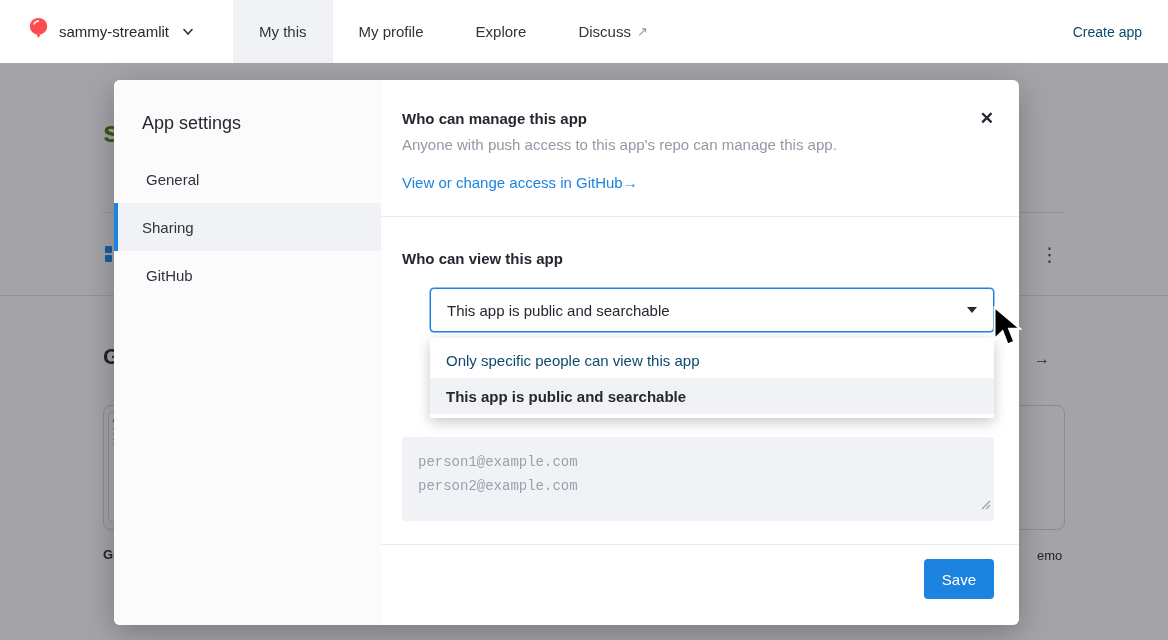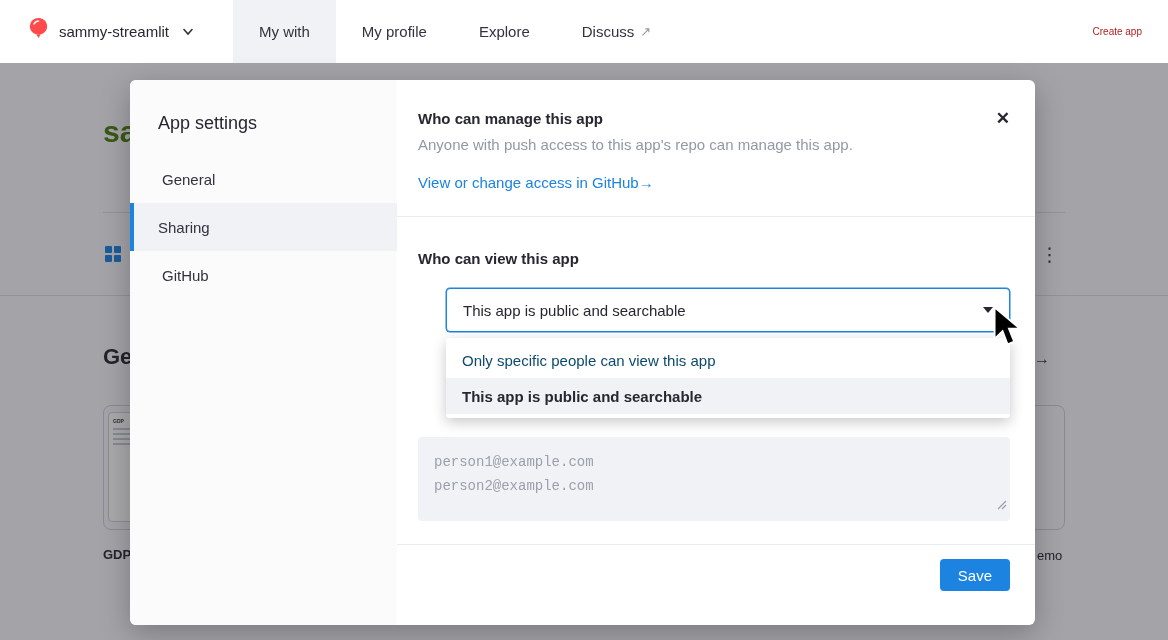--- a/index.html
+++ b/index.html
@@ -10,21 +10,21 @@
   
   .navbar { position:absolute; top:0; left:0; width:1168px; height:63px;
     background:#ffffff; display:flex; align-items:stretch; z-index:10; }
   .brand { display:flex; align-items:center; gap:10px; padding:0 26px 0 28px; cursor:pointer; }
   .brand-name { font-size:15px; color:#262730; }
   .chev-down { width:10px; height:10px; margin-left:4px; }
   .nav-tabs { display:flex; align-items:stretch; margin-left:14px; }
   .nav-tab { display:flex; align-items:center; padding:0 26px; font-size:15px; color:#31333f; cursor:pointer; }
   .nav-tab.active { background:#f0f2f6; }
   .ext-arrow { color:#9298a5; font-size:13px; margin-left:6px; }
-  .create-app { margin-left:auto; display:flex; align-items:center; padding:0 26px; font-size:10px; color:#b91c1c; cursor:pointer; }
+  .create-app { margin-left:auto; display:flex; align-items:center; padding:0 26px; font-size:14px; color:#0c4a6e; cursor:pointer; }
 
   
   .page { position:absolute; top:63px; left:0; width:1168px; height:577px; background:#f5f6f8; z-index:1; }
   .bg-heading { position:absolute; left:103px; top:52px; font-size:30px; font-weight:700; color:#4d7c0f; }
   .bg-line1 { position:absolute; left:103px; top:149px; width:962px; height:1px; background:#d8dce4; }
   .bg-line2 { position:absolute; left:0; top:232px; width:1168px; height:1px; background:#d8dce4; }
   .grid-icon { position:absolute; left:105px; top:183px; width:16px; height:16px;
     display:grid; grid-template-columns:7px 7px; grid-template-rows:7px 7px; gap:2px; }
   .grid-icon span { background:#1c83e1; border-radius:1px; }
   .kebab { position:absolute; left:1040px; top:180px; font-size:19px; color:#31333f; letter-spacing:0; }
@@ -36,21 +36,21 @@
     background:#ffffff; border:1px solid #d0d4dc; border-radius:4px; padding:5px 4px; }
   .bg-thumb-label { font-size:5px; font-weight:700; color:#31333f; margin-bottom:4px; }
   .bg-thumb .bar { height:2px; background:#c6cbd5; margin:3px 0; }
   .bg-card-title { position:absolute; left:103px; top:484px; font-size:13px; font-weight:700; color:#262730; }
   .bg-card-title-right { position:absolute; left:1037px; top:485px; font-size:13px; color:#262730; }
 
   .overlay { position:absolute; top:63px; left:0; width:1168px; height:577px;
     background:rgba(28,30,38,0.38); z-index:5; }
 
   
-  .modal { position:absolute; left:130px; top:80px; width:905px; height:545px;
+  .modal { position:absolute; left:114px; top:80px; width:905px; height:545px;
     background:#ffffff; border-radius:6px; overflow:hidden; display:flex; z-index:20;
     box-shadow:0 8px 30px rgba(0,0,0,0.25); }
   .modal-sidebar { width:267px; background:#fbfbfc; flex-shrink:0; padding-top:33px; }
   .modal-sidebar-title { font-size:18px; color:#262730; padding-left:28px; }
   .modal-menu { margin-top:21px; }
   .modal-menu-item { height:48px; display:flex; align-items:center; padding-left:28px;
     font-size:15px; color:#31333f; cursor:pointer; border-left:4px solid transparent; }
   .modal-menu-item.active { background:#f0f2f6; border-left-color:#1c83e1; padding-left:24px; }
 
   .modal-content { flex:1; position:relative; }
@@ -76,21 +76,21 @@
   .dropdown-option { height:36px; display:flex; align-items:center; padding:0 16px; font-size:15px;
     color:#0c4a6e; cursor:pointer; }
   .dropdown-option.selected { color:#262730; font-weight:700; background:#f0f2f6; }
 
   .email-area { margin-top:105px; height:84px; background:#f0f2f6; border-radius:4px;
     padding:13px 16px; position:relative; cursor:text;
     font-family:"Liberation Mono","DejaVu Sans Mono",monospace; font-size:14px; line-height:24px; color:#9aa0ad; }
   .resize-handle { position:absolute; right:3px; bottom:3px; cursor:nwse-resize; }
 
   .modal-footer { display:flex; justify-content:flex-end; padding:14px 25px; }
-  .save-btn { height:32px; padding:0 18px; background:#1c83e1; color:#ffffff; border:none;
+  .save-btn { height:40px; padding:0 18px; background:#1c83e1; color:#ffffff; border:none;
     border-radius:4px; font-size:15px; font-family:inherit; cursor:pointer; }
 
   .cursor { position:absolute; left:992px; top:306px; z-index:40; pointer-events:none; }
 </style>
 </head>
 <body>
 
 <div class="navbar">
   <div class="brand">
     <span>
@@ -102,21 +102,21 @@
     </span>
     <span class="brand-name">sammy-streamlit</span>
     <span>
       <svg class="chev-down" viewBox="0 0 10 7">
           <path d="M1 1 L5 5.5 L9 1" stroke="#31333f" stroke-width="1.6" fill="none" stroke-linecap="round"></path>
         </svg>
     </span>
   </div>
   <div class="nav-tabs">
     <div class="nav-tab active">
-      <span>My with</span>
+      <span>My this</span>
     </div>
     <div class="nav-tab">
       <span>My profile</span>
     </div>
     <div class="nav-tab">
       <span>Explore</span>
     </div>
     <div class="nav-tab">
       <span>Discuss</span>
       <span class="ext-arrow">↗</span>

